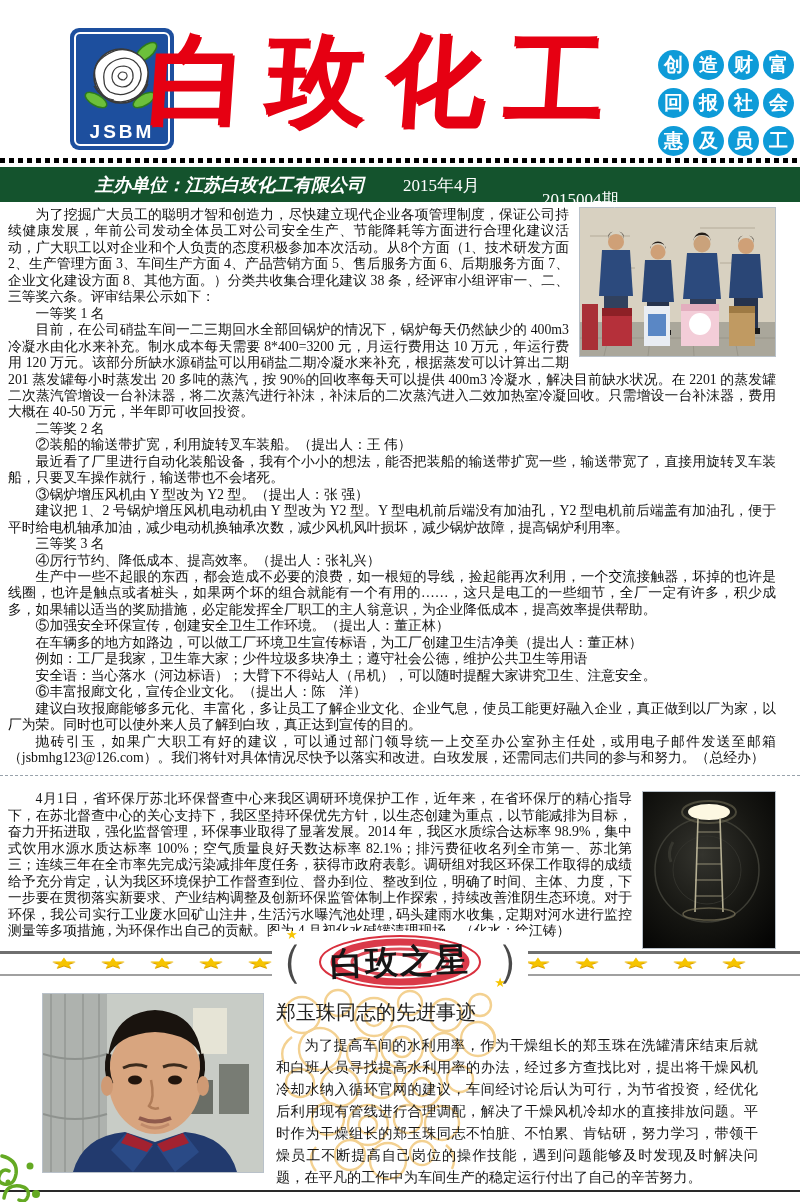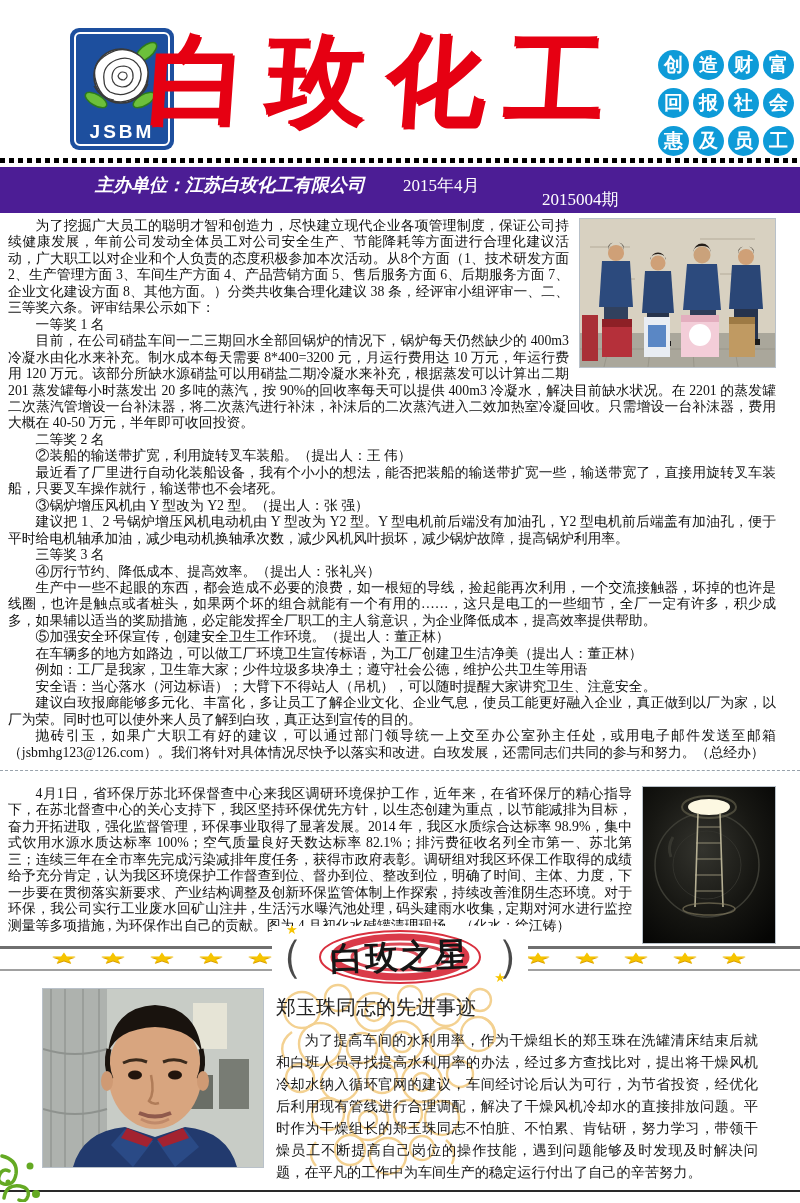--- a/index.html
+++ b/index.html
@@ -21,21 +21,21 @@
           color:#e60012; font-size:99px; font-weight:900; letter-spacing:20px;
           line-height:118px; white-space:nowrap; transform:skewX(-4deg);
           text-shadow:2px 2px 0 #e60012; }
   .slogan-grid { position:absolute; right:6px; top:50px; display:grid;
           grid-template-columns:repeat(4,31px); grid-auto-rows:30px; column-gap:4px; row-gap:8px; }
   .slogan-dot { width:31px; height:30px; border-radius:50%; background:#0e9bd8; color:#fff;
           display:flex; align-items:center; justify-content:center; font-size:19px; font-weight:bold; }
 
   .dotted-rule { height:5px; margin:0 0 4px 0;
           background:repeating-linear-gradient(90deg,#000 0 5px,#fff 5px 9px); }
-  .masthead-bar { position:relative; height:46px; background:#4c1d95; color:#fff; }
+  .masthead-bar { position:relative; height:35px; background:#14532d; color:#fff; }
   .publisher { position:absolute; left:95px; top:6px; font-size:18px; font-weight:bold; font-style:italic; }
   .issue-date { position:absolute; left:403px; top:7px; font-size:17px; }
   .issue-no  { position:absolute; left:542px; top:21px; font-size:17px; }
 
   
   .article { padding:5px 24px 0 8px; font-size:13.8px; line-height:16.45px;
              text-align:justify; color:#111; }
   .article p { text-indent:2em; margin:0; }
   .photo { border:1px solid #b9c1c9; background:#fff; }
   .photo-award { float:right; width:197px; height:150px; margin:0 0 4px 10px; }
@@ -177,20 +177,21 @@
     <p>最近看了厂里进行自动化装船设备，我有个小小的想法，能否把装船的输送带扩宽一些，输送带宽了，直接用旋转叉车装船，只要叉车操作就行，输送带也不会堵死。</p>
     <p>③锅炉增压风机由 Y 型改为 Y2 型。（提出人：张 强）</p>
     <p>建议把 1、2 号锅炉增压风机电动机由 Y 型改为 Y2 型。Y 型电机前后端没有加油孔，Y2 型电机前后端盖有加油孔，便于平时给电机轴承加油，减少电动机换轴承次数，减少风机风叶损坏，减少锅炉故障，提高锅炉利用率。</p>
     <p>三等奖 3 名</p>
     <p>④厉行节约、降低成本、提高效率。（提出人：张礼兴）</p>
     <p>生产中一些不起眼的东西，都会造成不必要的浪费，如一根短的导线，捡起能再次利用，一个交流接触器，坏掉的也许是线圈，也许是触点或者桩头，如果两个坏的组合就能有一个有用的……，这只是电工的一些细节，全厂一定有许多，积少成多，如果辅以适当的奖励措施，必定能发挥全厂职工的主人翁意识，为企业降低成本，提高效率提供帮助。</p>
     <p>⑤加强安全环保宣传，创建安全卫生工作环境。（提出人：董正林）</p>
     <p>在车辆多的地方如路边，可以做工厂环境卫生宣传标语，为工厂创建卫生洁净美（提出人：董正林）</p>
     <p>例如：工厂是我家，卫生靠大家；少件垃圾多块净土；遵守社会公德，维护公共卫生等用语</p>
     <p>安全语：当心落水（河边标语）；大臂下不得站人（吊机），可以随时提醒大家讲究卫生、注意安全。</p>
+    <p>⑥丰富报廊文化，宣传企业文化。（提出人：陈　洋）</p>
     <p>建议白玫报廊能够多元化、丰富化，多让员工了解企业文化、企业气息，使员工能更好融入企业，真正做到以厂为家，以厂为荣。同时也可以使外来人员了解到白玫，真正达到宣传的目的。</p>
     <p>抛砖引玉，如果广大职工有好的建议，可以通过部门领导统一上交至办公室孙主任处 , 或用电子邮件发送至邮箱（jsbmhg123@126.com）。我们将针对具体情况尽快予以落实和改进。白玫发展，还需同志们共同的参与和努力。（总经办）</p>
   </section>
 
   <hr class="dashed-rule">
 
   <section class="article">
     <figure class="photo photo-tank">
       <svg width="132" height="156" viewBox="0 0 132 156">
         <defs>

